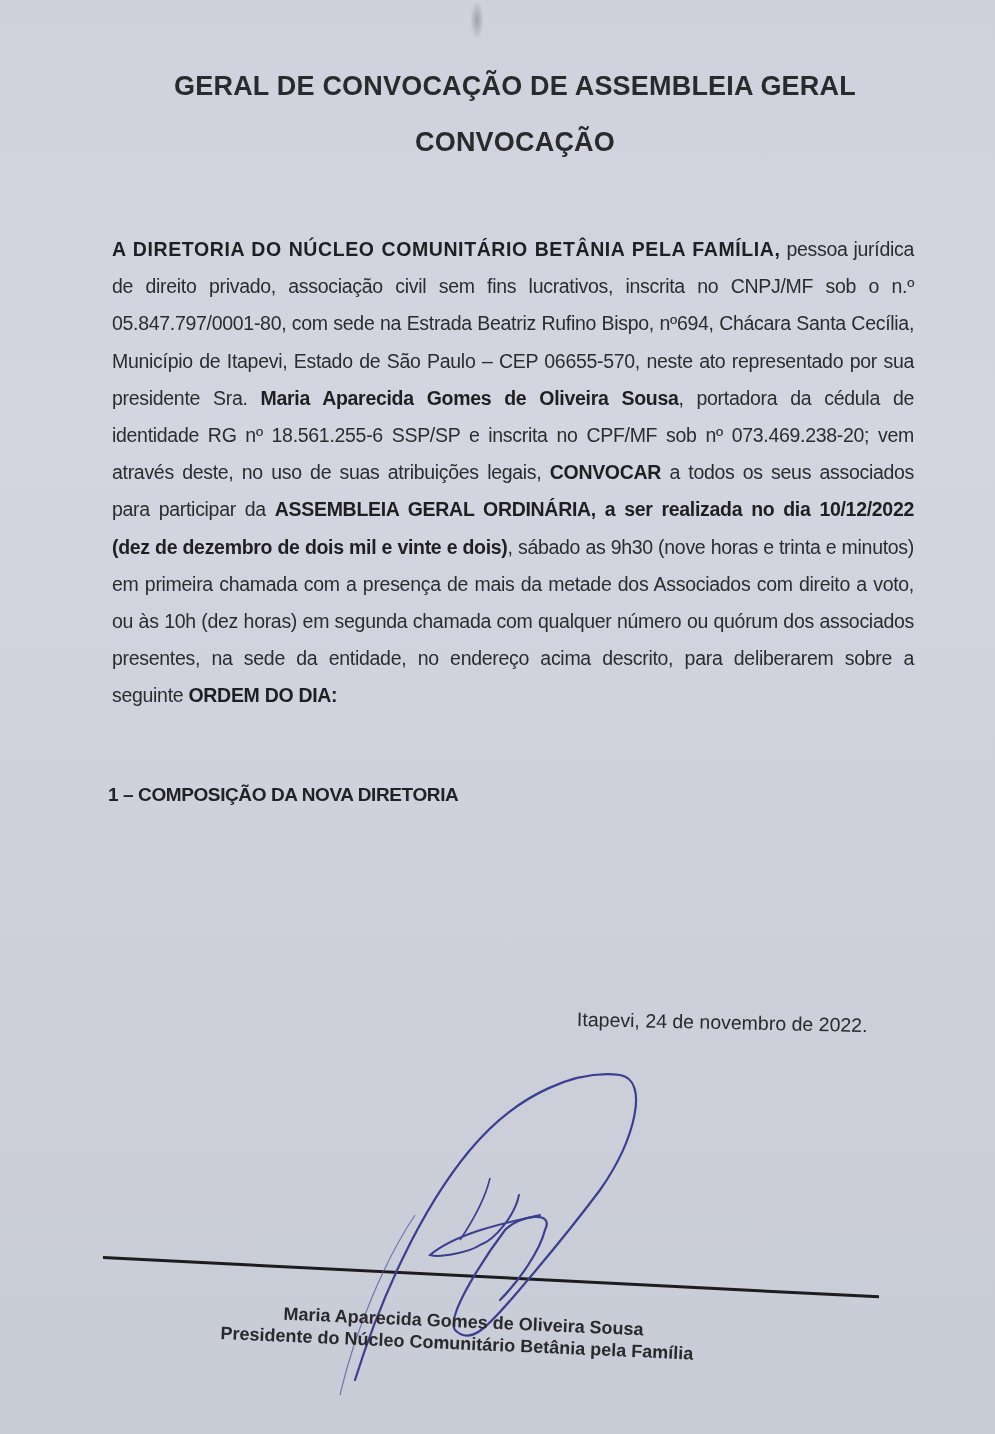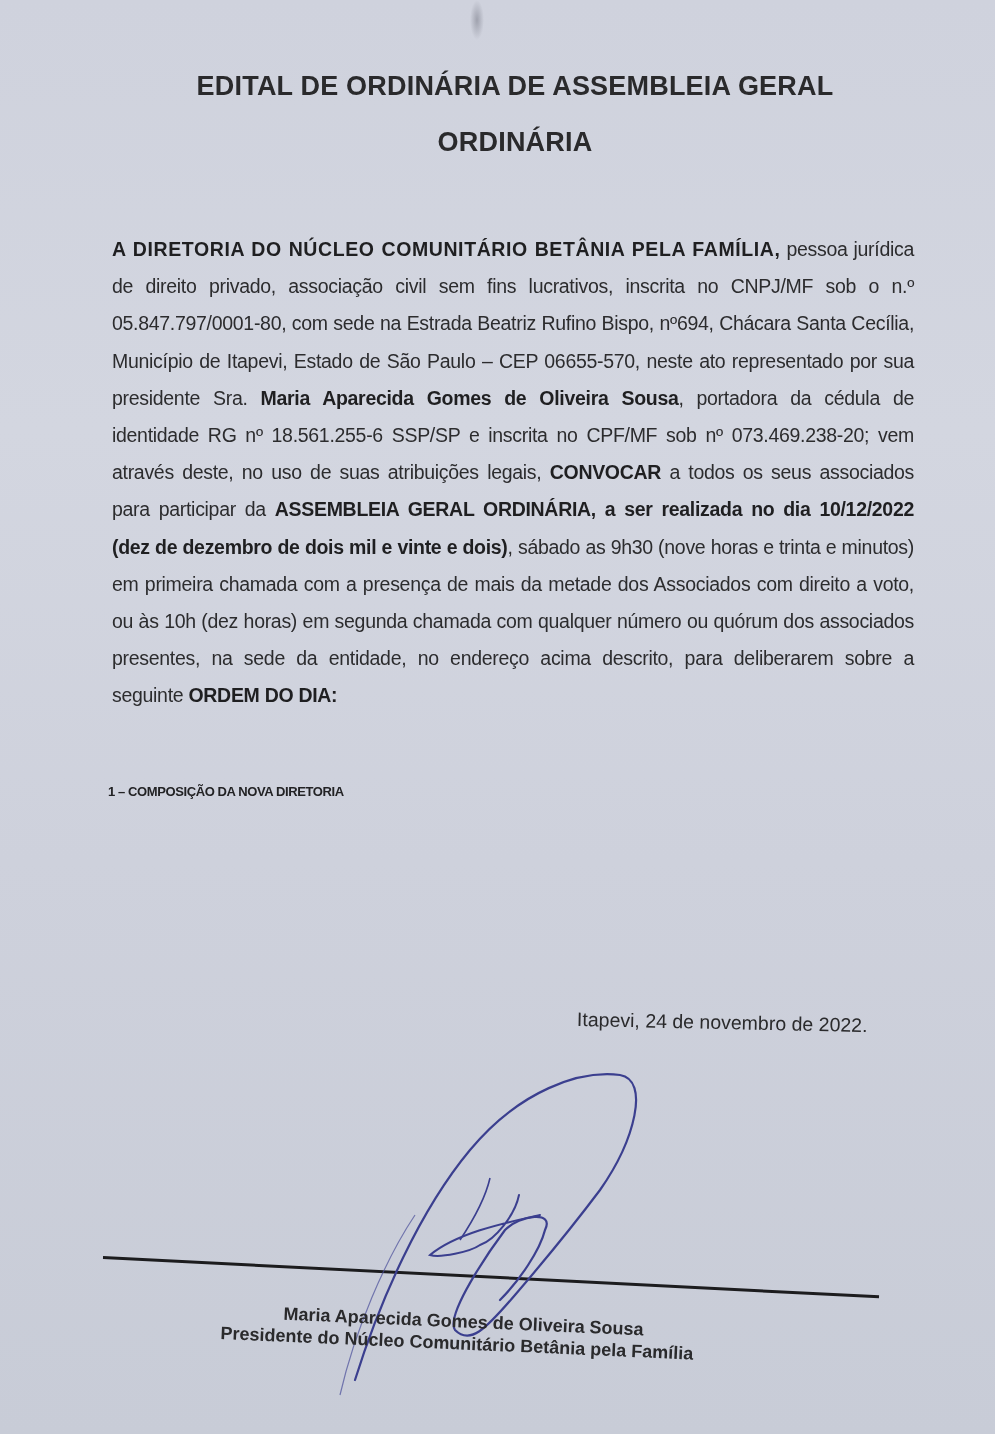--- a/index.html
+++ b/index.html
@@ -23,21 +23,21 @@
       letter-spacing: 0.2px; color: #2a2a2c;
     }
     .body-text {
       position: absolute; left: 112px; width: 802px; top: 231px;
       font-size: 19.5px; line-height: 37.2px; text-align: justify;
       color: #2c2c2e; letter-spacing: -0.3px;
     }
     .body-text b { color: #1f1f21; }
     .agenda {
       position: absolute; left: 108px; top: 784px;
-      font-size: 13px; font-weight: bold; color: #222224; letter-spacing: -0.4px; text-align: center;
+      font-size: 19px; font-weight: bold; color: #222224; letter-spacing: -0.4px; text-align: center;
     }
     .date-line {
       position: absolute; left: 577px; top: 1008px;
       font-size: 19.5px; color: #2a2a2c; transform: rotate(1.2deg); transform-origin: left;
     }
     .sig-line {
       position: absolute; left: 103px; top: 1256px; width: 777px; height: 3px;
       background: #1c1c1e; transform: rotate(2.9deg); transform-origin: left center;
     }
     .signature { position: absolute; left: 0; top: 0; width: 995px; height: 1434px; pointer-events: none; }
@@ -48,22 +48,22 @@
     }
     .sig-name { padding-left: 62px; }
   </style>
 </head>
 <body>
 
 <div class="page">
   <div class="fold"></div>
 
   <div class="title">
-    <div>EDITAL DE ORDINÁRIA DE ASSEMBLEIA GERAL</div>
-    <div>ORDINÁRIA</div>
+    <div>GERAL DE CONVOCAÇÃO DE ASSEMBLEIA GERAL</div>
+    <div>CONVOCAÇÃO</div>
   </div>
 
   <div class="body-text">
     <b style="letter-spacing:0.6px;">A DIRETORIA DO NÚCLEO COMUNITÁRIO BETÂNIA PELA FAMÍLIA,</b><span> pessoa jurídica de direito privado, associação civil sem fins lucrativos, inscrita no CNPJ/MF sob o n.º 05.847.797/0001-80, com sede na Estrada Beatriz Rufino Bispo, nº694, Chácara Santa Cecília, Município de Itapevi, Estado de São Paulo – CEP 06655-570, neste ato representado por sua presidente Sra. </span><b>Maria Aparecida Gomes de Oliveira Sousa</b><span>, portadora da cédula de identidade RG nº 18.561.255-6 SSP/SP e inscrita no CPF/MF sob nº 073.469.238-20; vem através deste, no uso de suas atribuições legais, </span><b>CONVOCAR</b><span> a todos os seus associados para participar da </span><b>ASSEMBLEIA GERAL ORDINÁRIA, a ser realizada no dia 10/12/2022 (dez de dezembro de dois mil e vinte e dois)</b><span>, sábado as 9h30 (nove horas e trinta e minutos) em primeira chamada com a presença de mais da metade dos Associados com direito a voto, ou às 10h (dez horas) em segunda chamada com qualquer número ou quórum dos associados presentes, na sede da entidade, no endereço acima descrito, para deliberarem sobre a seguinte </span><b>ORDEM DO DIA:</b>
   </div>
 
   <div class="agenda">1 – COMPOSIÇÃO DA NOVA DIRETORIA</div>
 
   <div class="date-line">Itapevi, 24 de novembro de 2022.</div>
 

